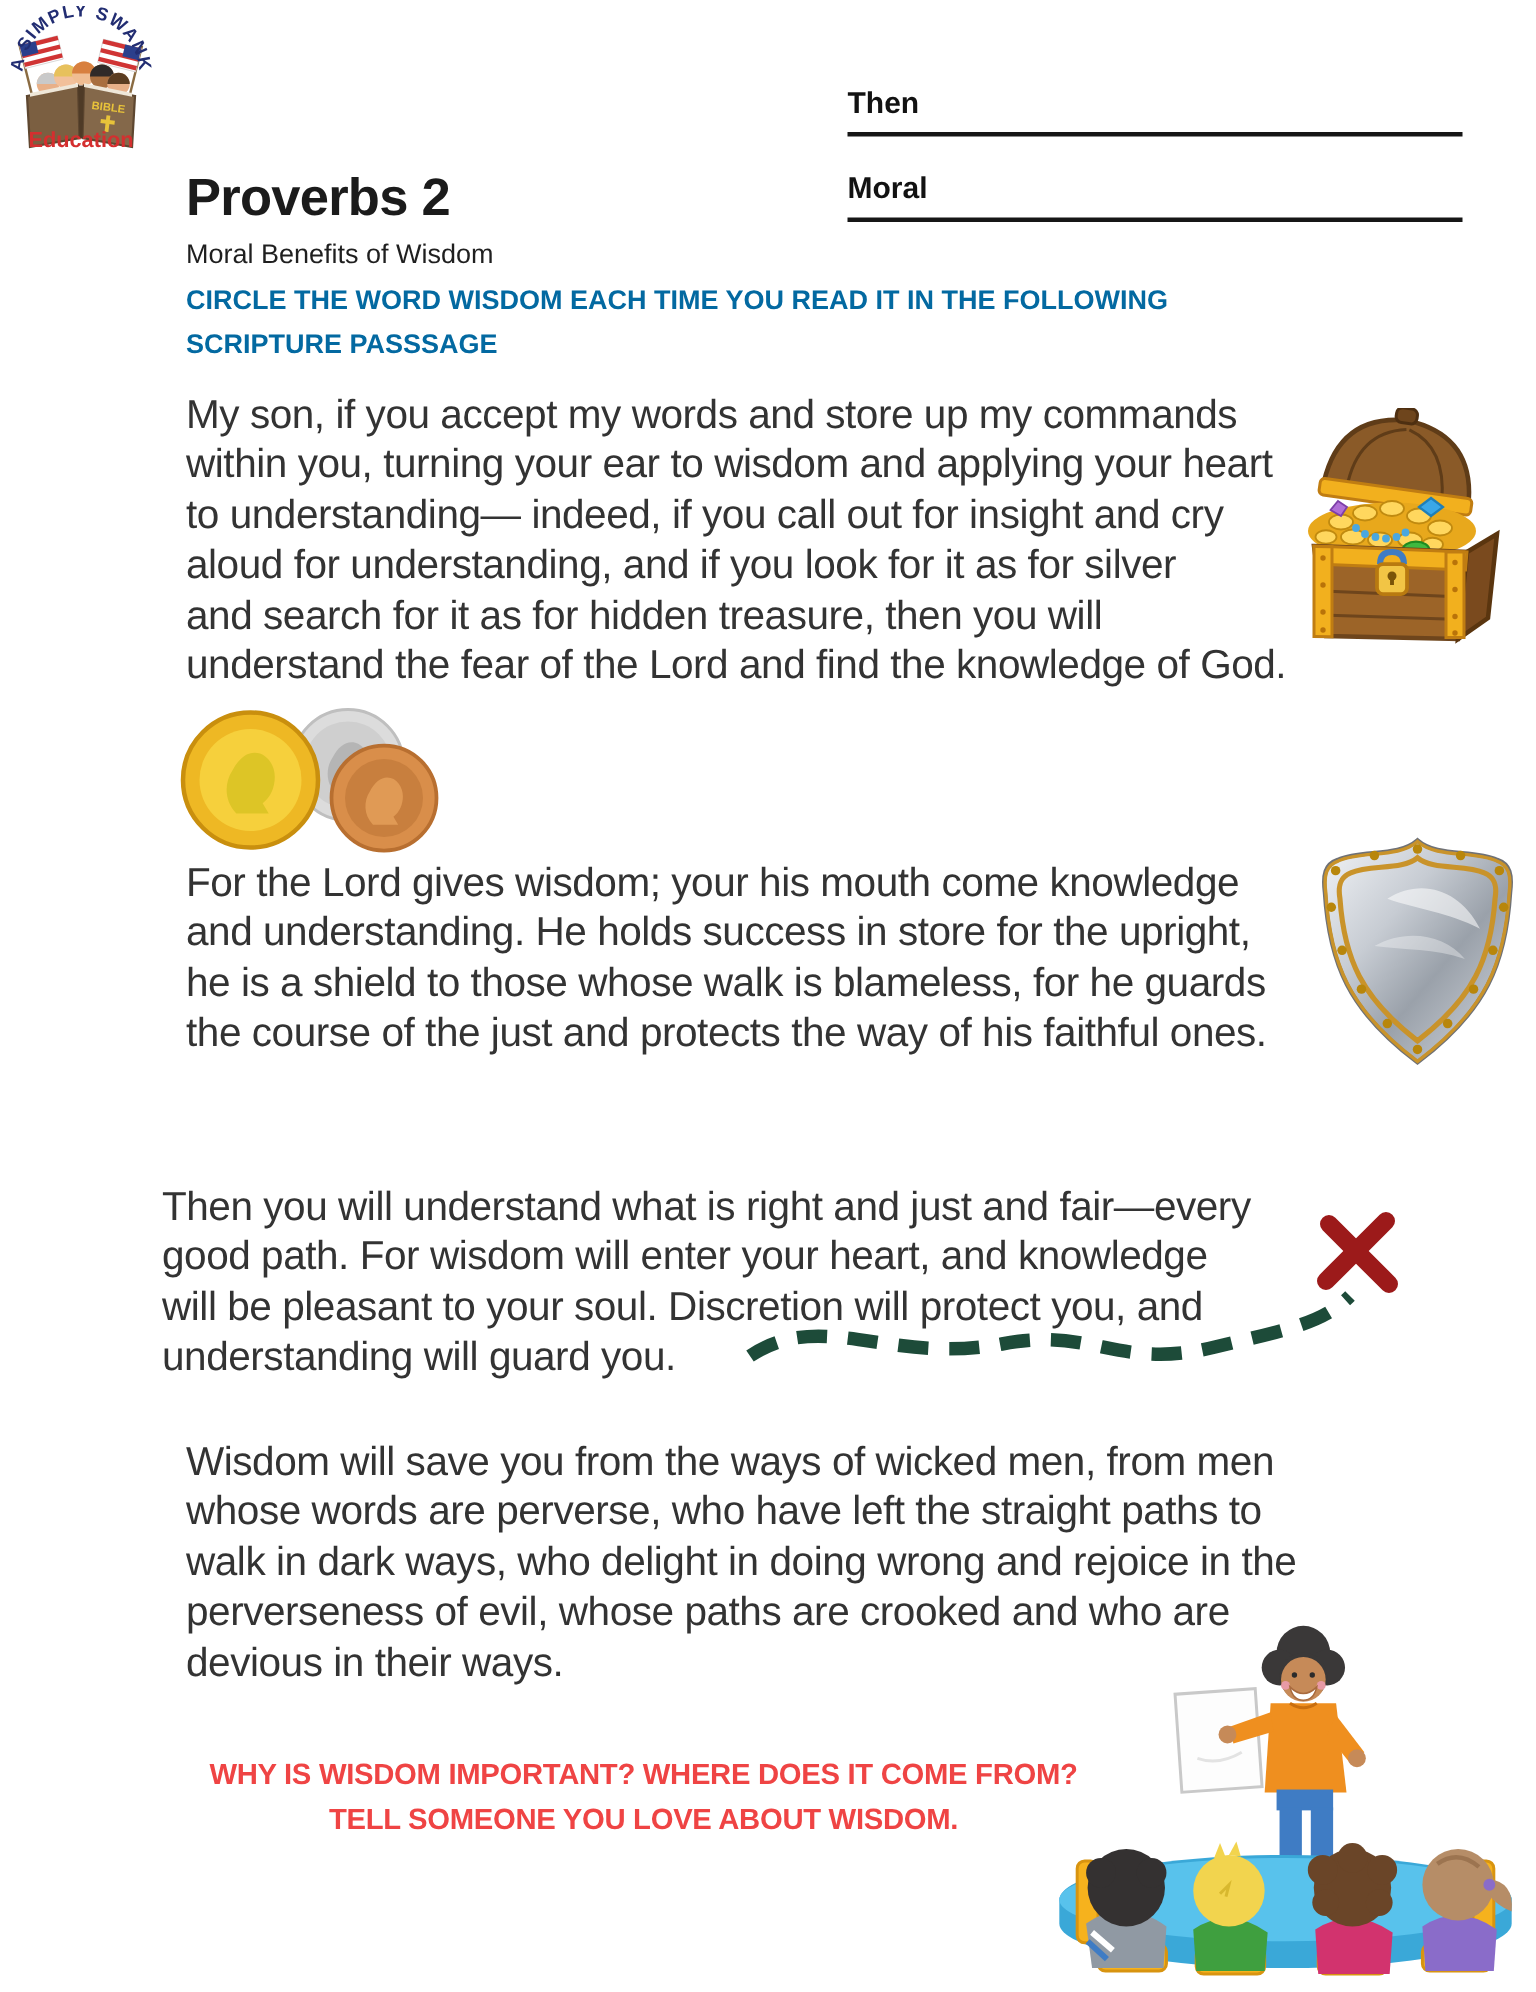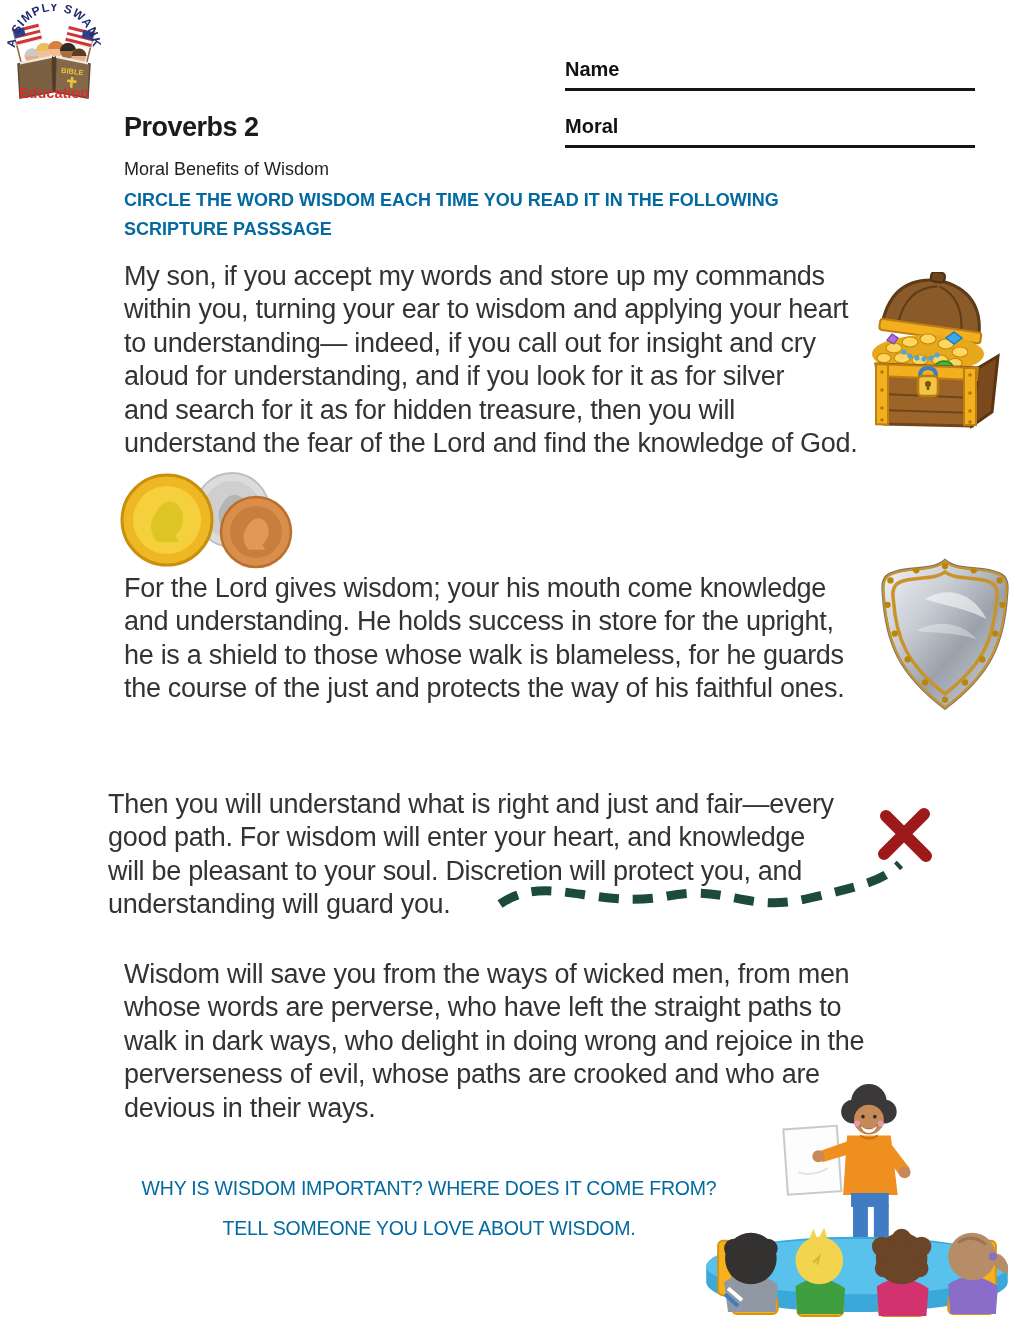--- a/index.html
+++ b/index.html
@@ -2,27 +2,27 @@
 <html><head>
 <meta charset="utf-8">
 <style>
   html,body { margin:0; padding:0; background:#ffffff; }
   .page {
     position:relative; width:1024px; height:1328px; background:#ffffff;
     font-family:"Liberation Sans","DejaVu Sans",sans-serif; color:#2e2e2e;
     overflow:hidden; border-bottom:2px solid #ececec;
   }
   .abs { position:absolute; }
-  .title { font-size:27px; font-weight:700; color:#1b1b1b; letter-spacing:-0.5px; }
+  .title { font-size:35px; font-weight:700; color:#1b1b1b; letter-spacing:-0.5px; }
   .subtitle { font-size:18px; font-weight:400; color:#1f1f1f; }
   .instruction { font-size:18px; font-weight:700; color:#0369a1; line-height:29px; white-space:pre-line; }
   .para { font-size:27px; line-height:33.4px; letter-spacing:-0.3px; color:#333333; white-space:pre-line; }
   .field-label { font-size:20px; font-weight:700; color:#121212; }
   .field-line { border-bottom:3px solid #161616; height:0; }
-  .footer-q { font-size:19.5px; font-weight:400; color:#0369a1; line-height:40px; white-space:pre-line; text-align:center; letter-spacing:-0.2px; }
+  .footer-q { font-size:19.5px; font-weight:700; color:#ef4444; line-height:30px; white-space:pre-line; text-align:center; letter-spacing:-0.2px; }
   svg { display:block; }
 </style>
 </head>
 <body>
 
 <div class="page">
 
   <div class="abs" style="left:6px; top:4px;">
     <svg width="96" height="98" viewBox="0 0 96 98">
       <defs>
@@ -70,21 +70,21 @@
         <rect x="61" y="76" width="9.4" height="2.6" fill="#e8c33a" transform="rotate(7 66 78)"></rect>
       </g>
 
       <text font-size="12" font-weight="bold" fill="#222d72" letter-spacing="1.1">
         <textPath href="#arcPath" startOffset="2">A SIMPLY SWANK</textPath>
       </text>
       <text x="48" y="94" text-anchor="middle" font-size="14.5" font-weight="bold" fill="#d42f2f">Education</text>
     </svg>
   </div>
 
-  <div class="abs field-label" style="left:565px; top:58px;">Name</div>
+  <div class="abs field-label" style="left:565px; top:58px;">Then</div>
   <div class="abs field-line" style="left:565px; top:88px; width:410px;"></div>
 
   <div class="abs field-label" style="left:565px; top:115px;">Moral</div>
   <div class="abs field-line" style="left:565px; top:145px; width:410px;"></div>
 
   <div class="abs title" style="left:124px; top:112px;">Proverbs 2</div>
   <div class="abs subtitle" style="left:124px; top:159px;">Moral Benefits of Wisdom</div>
   <div class="abs instruction" style="left:124px; top:186px; width:760px;">CIRCLE THE WORD WISDOM EACH TIME YOU READ IT IN THE FOLLOWING
 SCRIPTURE PASSSAGE</div>
 

